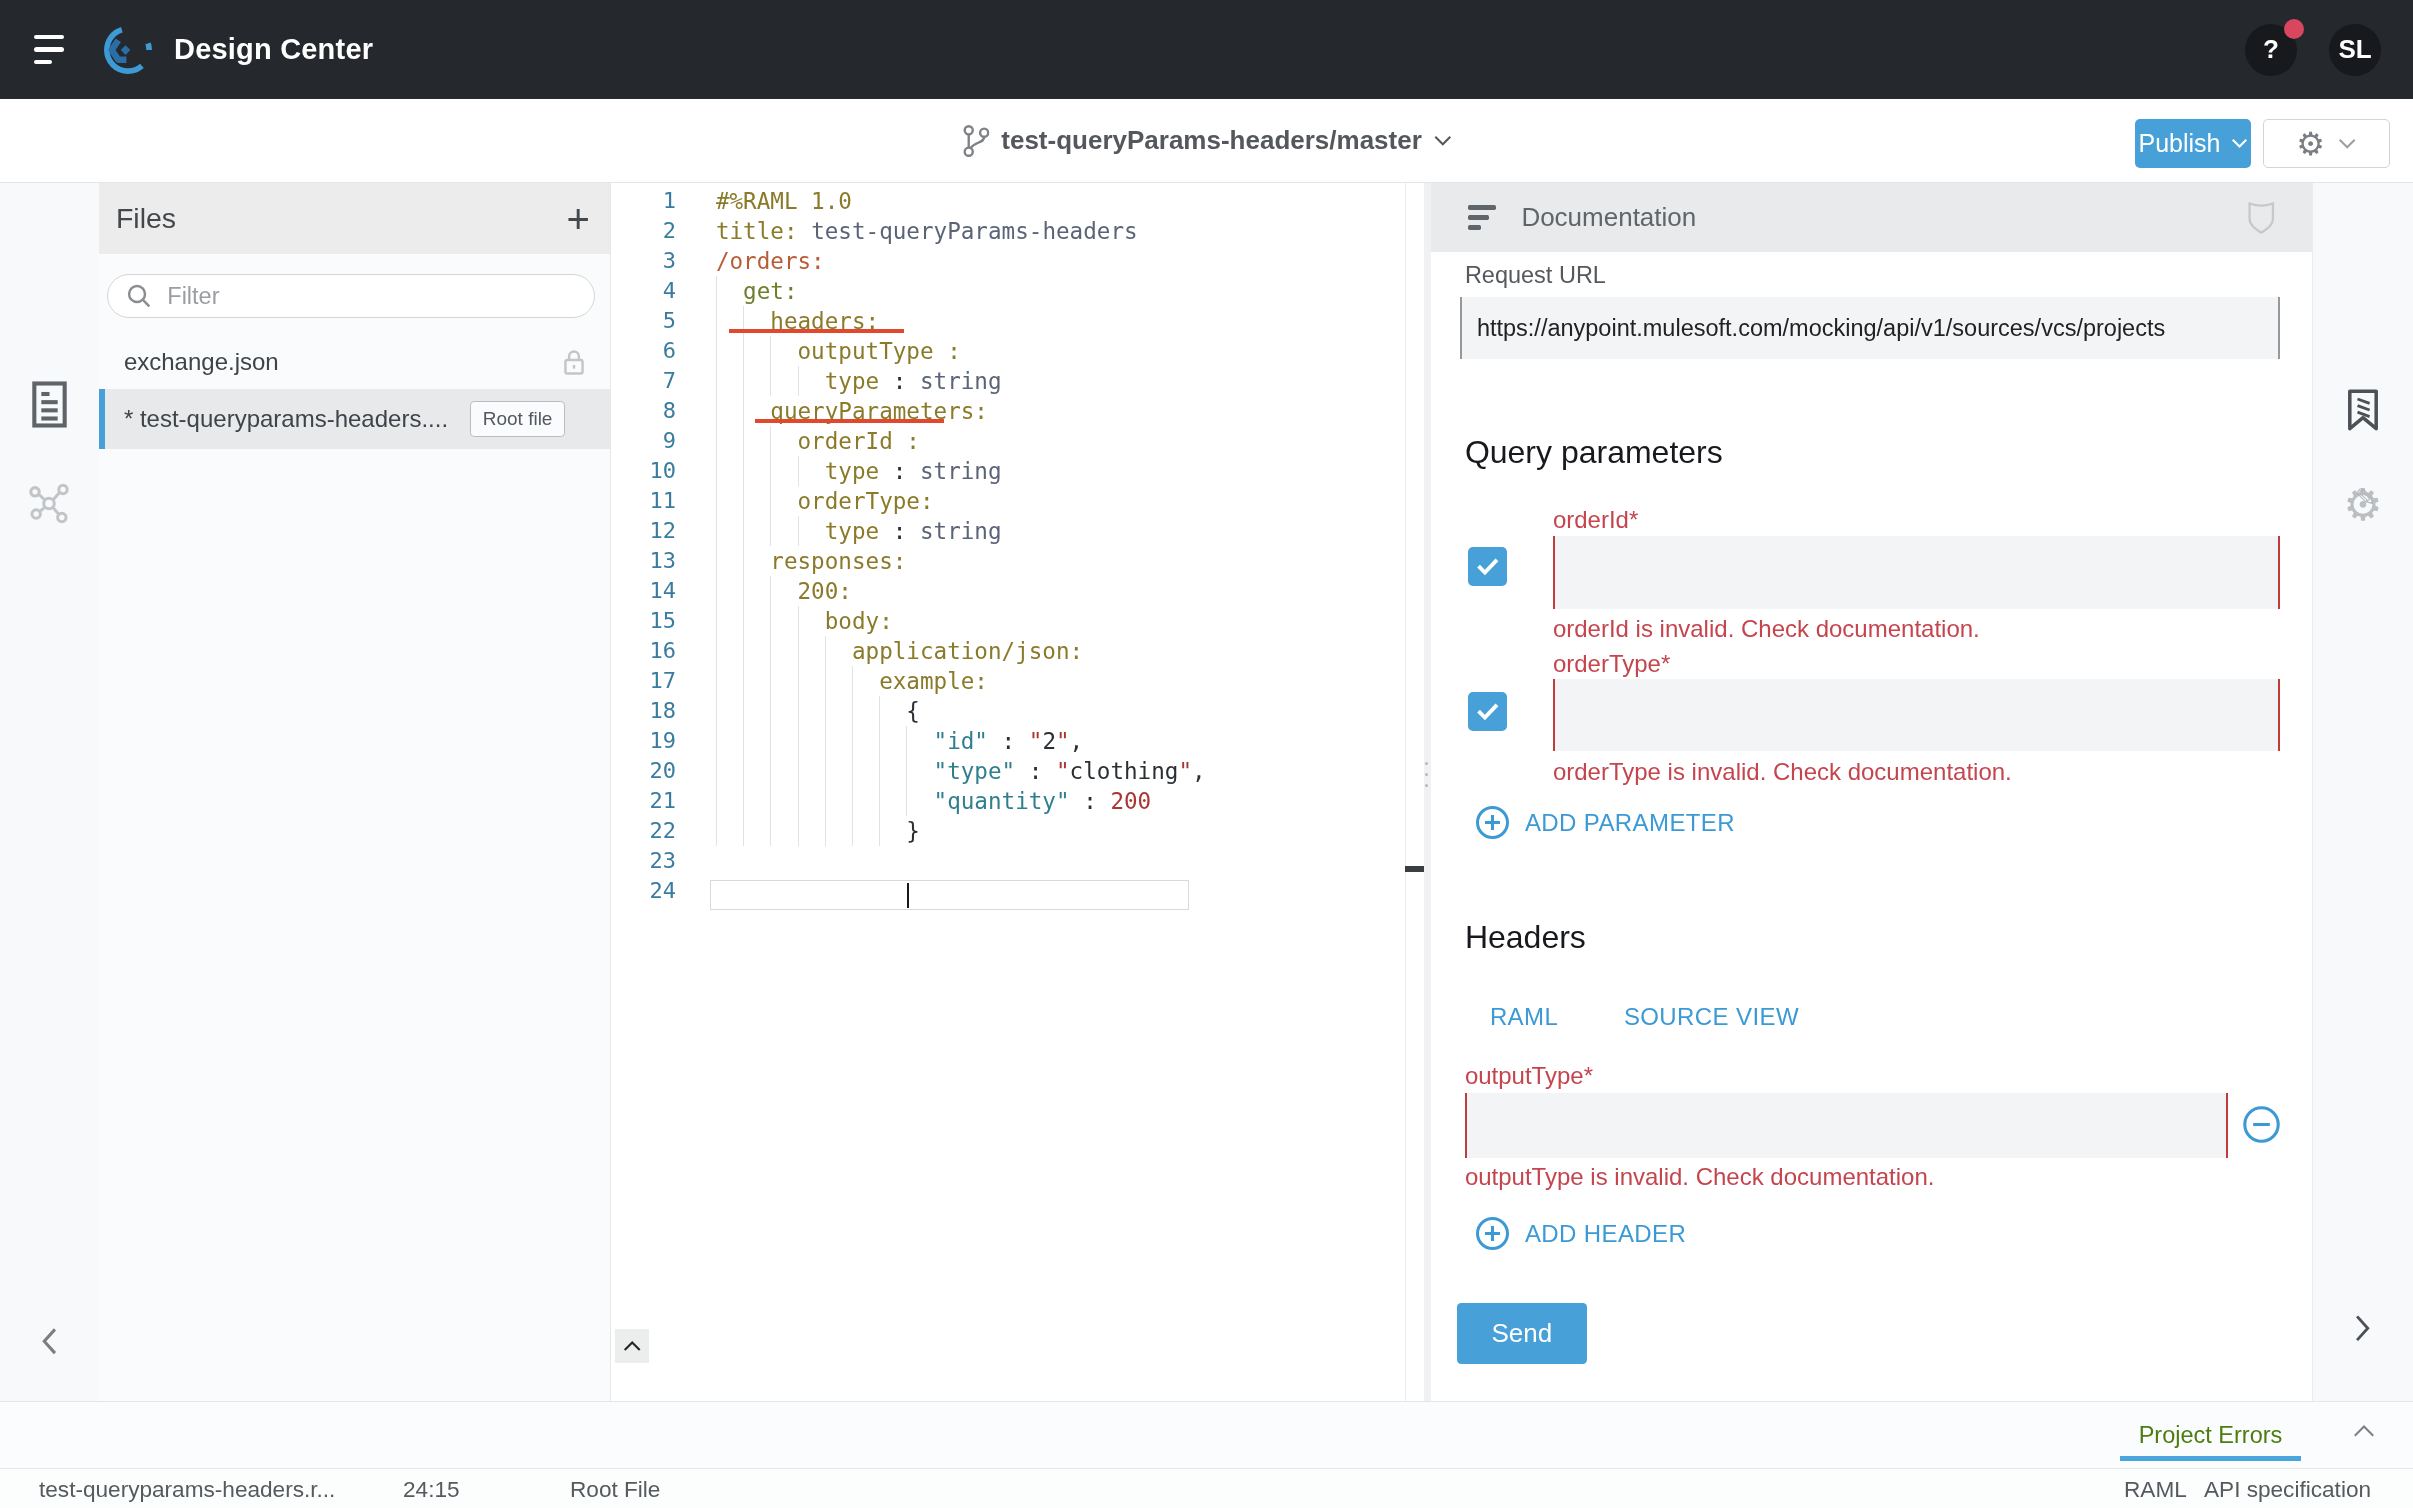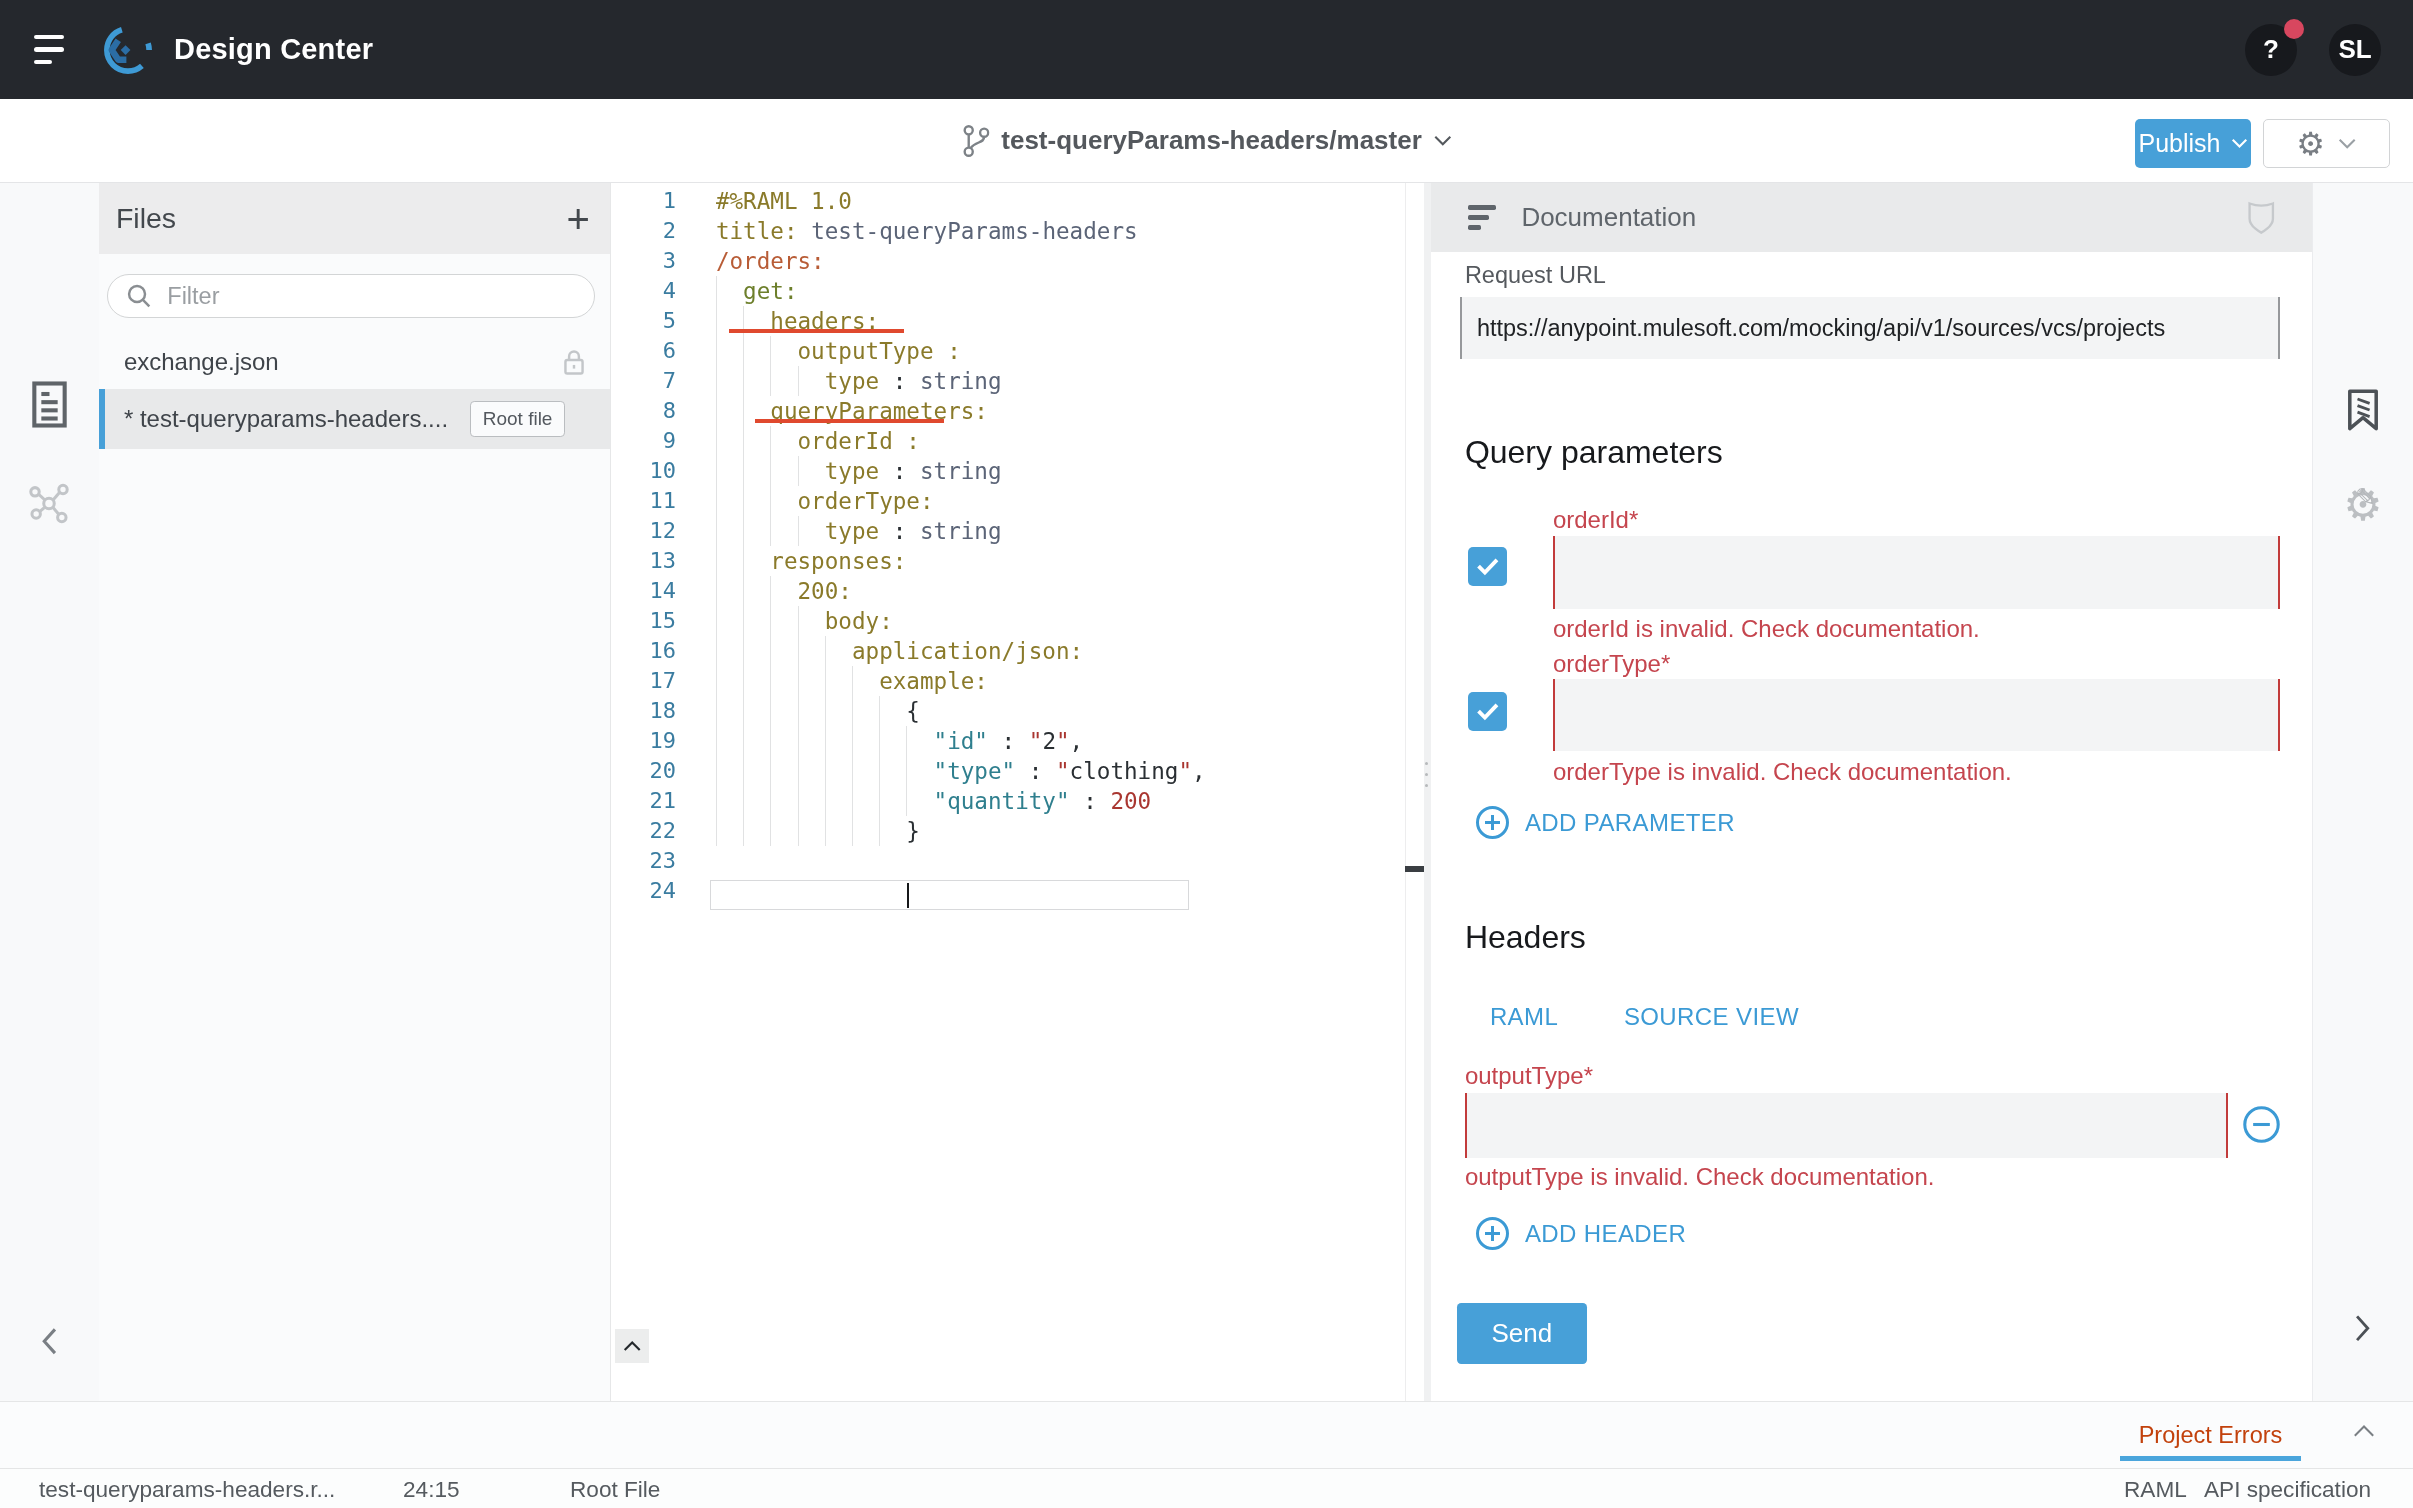--- a/index.html
+++ b/index.html
@@ -97,21 +97,21 @@
   .add-link { position:absolute; left:44px; display:flex; align-items:center; gap:15px; color:#3b9ad5;
               font-size:24px; letter-spacing:0.4px; cursor:pointer; }
   .blue-tab { position:absolute; font-size:24px; color:#3b9ad5; letter-spacing:0.4px; cursor:pointer; }
   .send-btn { position:absolute; left:26px; top:1120px; width:130px; height:61px; background:#47a0d8; color:#fff;
               border:none; border-radius:4.2px; font-size:26px; cursor:pointer; font-family:inherit; }
   .minus-btn { position:absolute; left:811px; top:922px; cursor:pointer; }
 
   
   .errorsbar { height:67px; background:#fbfcfd; border-top:0.8px solid #e5e6e7; position:relative; }
   .pe-tab { position:absolute; left:2120px; top:0; width:181px; height:100%; display:flex; align-items:center;
-            justify-content:center; font-size:23.5px; color:#c2410c; cursor:pointer; }
+            justify-content:center; font-size:23.5px; color:#4d7c0f; cursor:pointer; }
   .pe-underline { position:absolute; left:2120px; top:54px; width:181px; height:5px; background:#4aa5dc; }
   .pe-chevron { position:absolute; left:2353px; top:22px; cursor:pointer; }
   .statusbar { height:40px; background:#fcfdfd; border-top:0.8px solid #e4e5e6; position:relative;
                font-size:22.6px; color:#555a5f; }
   .sb-item { position:absolute; top:7.5px; }
 </style>
 </head>
 <body>
 
 <div class="topbar">

